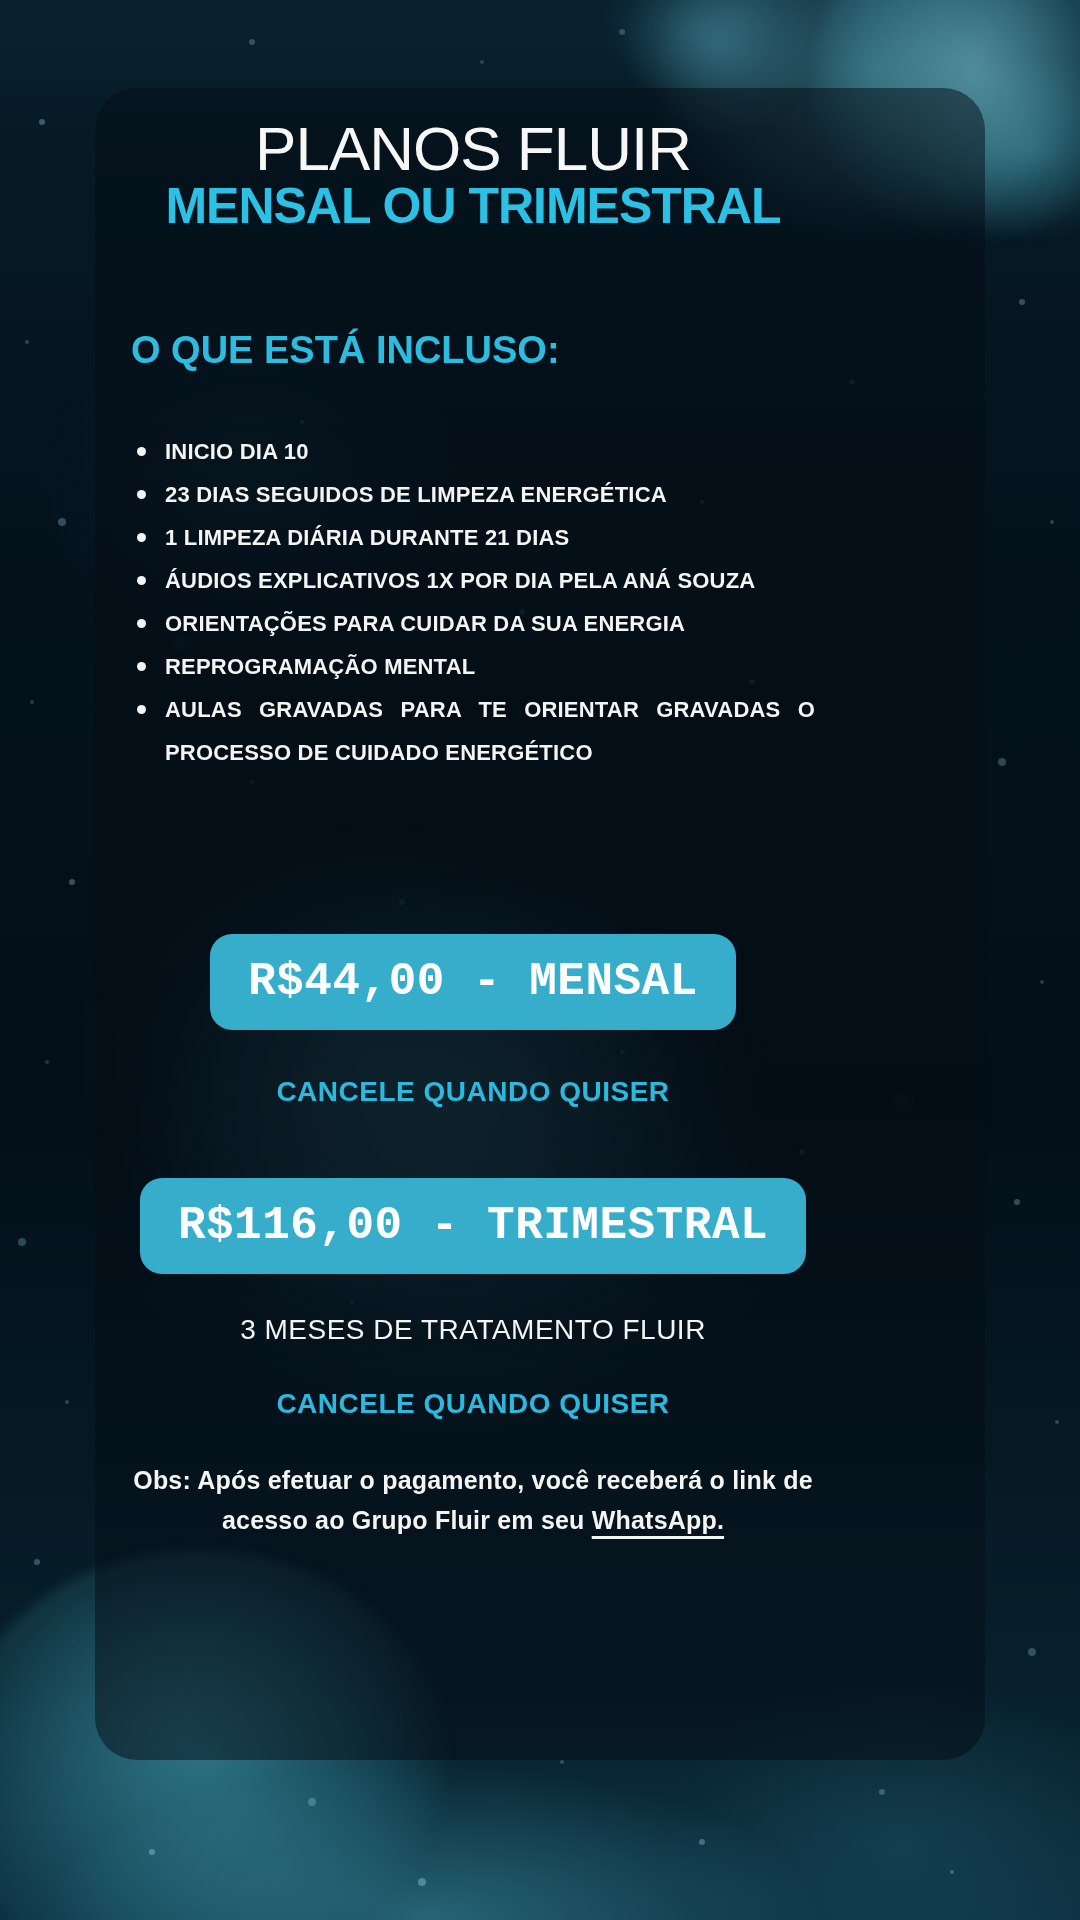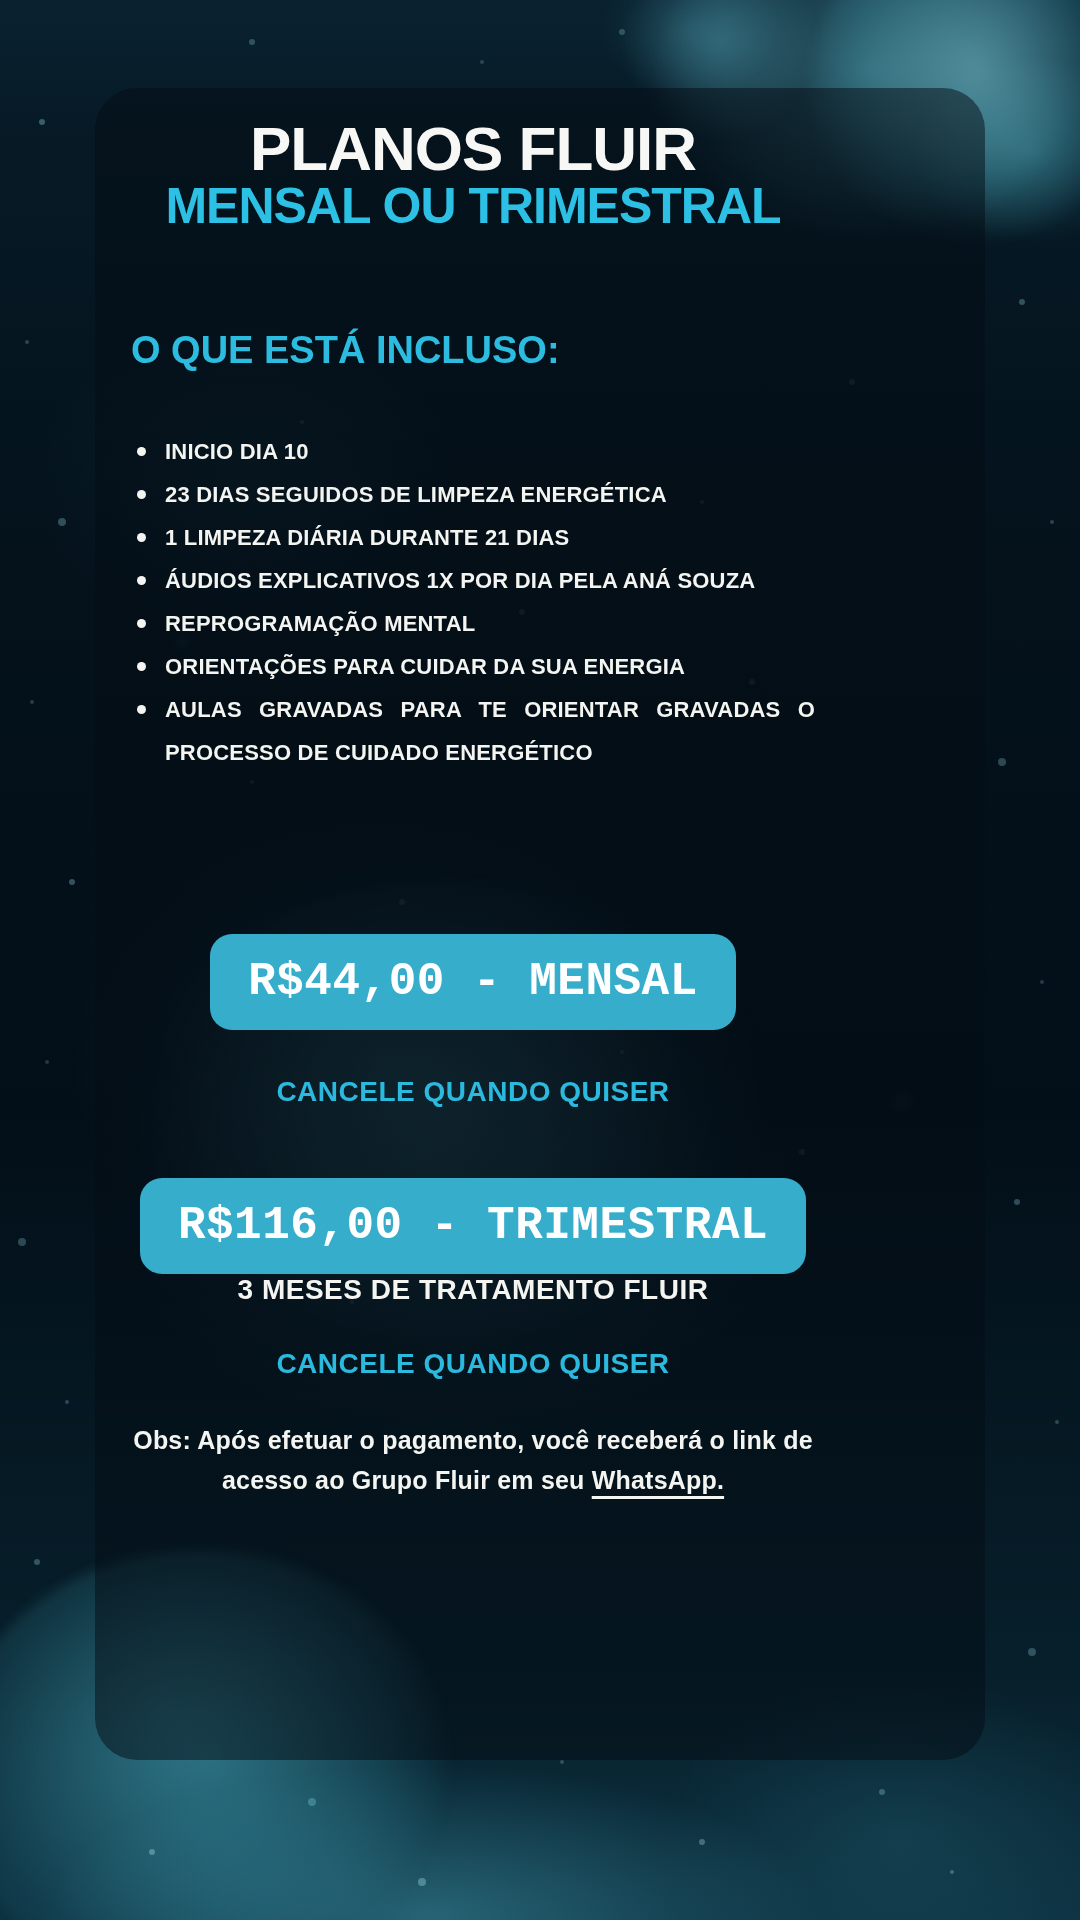--- a/index.html
+++ b/index.html
@@ -66,21 +66,21 @@
     background: rgba(3, 12, 20, 0.50);
   }
 
   .content {
     padding: 30px 170px 0 36px;   
     color: #f7f8f5;
   }
 
   .title {
     text-align: center; color: #f7f8f5;
-    font-size: 62px; font-weight: 700; letter-spacing: -1px; line-height: 1.0;
+    font-size: 62px; font-weight: 400; letter-spacing: -1px; line-height: 1.0;
   }
 
   .subtitle {
     text-align: center; color: #2cc0e4;
     font-size: 50px; font-weight: 700; letter-spacing: -1px; line-height: 1.05;
   }
 
   .included-heading {
     text-align: left; color: #2cbce0;
     font-size: 38px; font-weight: 700; letter-spacing: 0px;
@@ -116,21 +116,22 @@
 
   .cancel-note {
     text-align: center; color: #2cb9de;
     font-size: 28px; font-weight: 700; letter-spacing: 0.5px;
   }
   .cancel-1 { margin-top: 46px; }
   .cancel-2 { margin-top: 42px; }
 
   .subnote {
     text-align: center; color: #f4f5f1;
-    font-size: 28px; font-weight: 700; letter-spacing: 0.5px;
+    font-size: 28px; font-weight: 400; letter-spacing: 0.5px;
+    margin-top: 40px;
   }
 
   .obs {
     text-align: center; color: #f4f5f1;
     font-size: 25px; font-weight: 700; letter-spacing: 0.2px;
     line-height: 40px; margin-top: 40px;
   }
   .obs .link {
     text-decoration: underline;
     text-decoration-thickness: 3px;
@@ -154,22 +155,22 @@
     <div class="title">PLANOS FLUIR</div>
     <div class="subtitle">MENSAL OU TRIMESTRAL</div>
 
     <div class="included-heading">O QUE ESTÁ INCLUSO:</div>
 
     <ul class="included-list">
       <li>INICIO DIA 10</li>
       <li>23 DIAS SEGUIDOS DE LIMPEZA ENERGÉTICA</li>
       <li>1 LIMPEZA DIÁRIA DURANTE 21 DIAS</li>
       <li>ÁUDIOS EXPLICATIVOS 1X POR DIA PELA ANÁ SOUZA</li>
+      <li>ORIENTAÇÕES PARA CUIDAR DA SUA ENERGIA</li>
       <li>REPROGRAMAÇÃO MENTAL</li>
-      <li>ORIENTAÇÕES PARA CUIDAR DA SUA ENERGIA</li>
       <li class="justify">AULAS GRAVADAS PARA TE ORIENTAR GRAVADAS O PROCESSO DE CUIDADO ENERGÉTICO</li>
     </ul>
 
     <div class="plan-wrap">
       <div class="price-btn btn-mensal">R$44,00 - MENSAL</div>
       <div class="cancel-note cancel-1">CANCELE QUANDO QUISER</div>
     </div>
 
     <div class="plan-wrap">
       <div class="price-btn btn-trimestral">R$116,00 - TRIMESTRAL</div>

